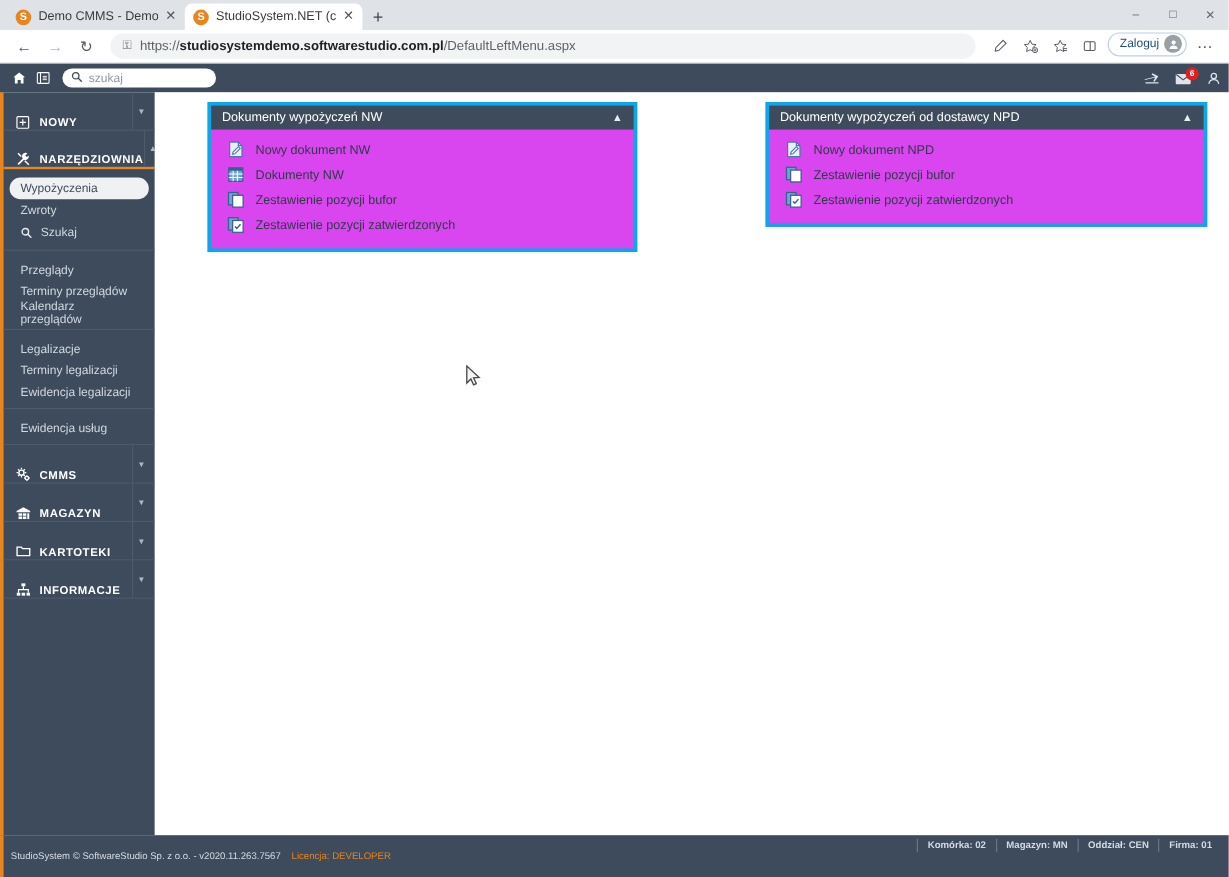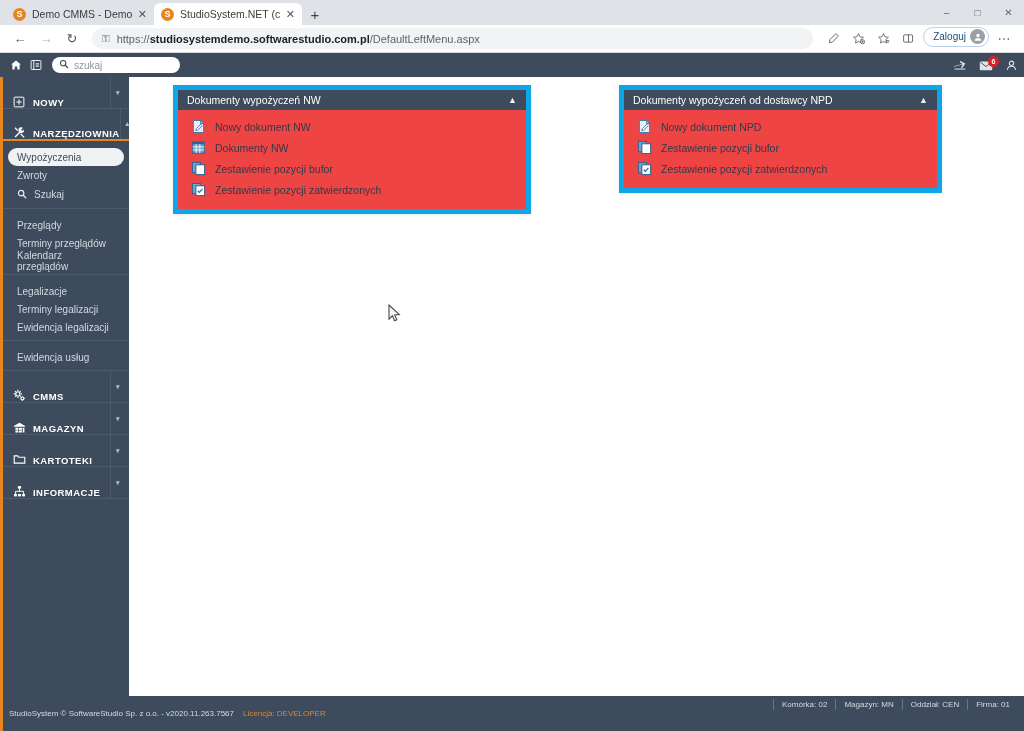--- a/index.html
+++ b/index.html
@@ -146,22 +146,22 @@
   }
   .sub-item.active {
     background: #f0f1f2; color: #3d4b5c; border-radius: 9px;
   }
   .sub-item .si { font-size: 10px; width: 11px; display: flex; }
 
   
   .content { flex: 1 1 auto; background: #ffffff; position: relative; }
 
   .panel {
-    position: absolute; background: #ef4444;
-    border: 5px solid #0ea5e9; box-shadow: 0 1px 3px rgba(0,0,0,.10);
+    position: absolute; background: #d946ef;
+    border: 3px solid #0ea5e9; box-shadow: 0 1px 3px rgba(0,0,0,.10);
   }
   .panel-head {
     height: 20px; background: #3d4b5c; color: #ffffff; font-size: 10.5px;
     display: flex; align-items: center; padding: 0 9px;
   }
   .panel-head .pt { flex: 1 1 auto; }
   .panel-head .pc { font-size: 9px; color: #e8edf2; }
   .panel-body { padding: 6px 0 9px 0; }
   .panel-item {
     height: 21px; display: flex; align-items: center; gap: 9px;
@@ -179,21 +179,21 @@
     border-left: 3px solid #e8851f; position: relative;
   }
   .foot-left { display: flex; align-items: center; gap: 9px; }
   .foot-lic { color: #e8851f; }
   .foot-lic b { color: #e8851f; font-weight: normal; }
   .foot-right {
     position: absolute; right: 6px; top: 0; height: 17px;
     display: flex; align-items: center;
   }
   .foot-right span {
-    padding: 0 8px; border-left: 1px solid #6a7686; line-height: 11px;
+    padding: 0 8px; border-left: 1px solid #6a7686; line-height: 11px; font-weight: bold;
   }
 
   .cursor-arrow { position: absolute; pointer-events: none; }
 </style>
 </head>
 <body>
 
 <div class="browser">
 
   <div class="titlebar">
@@ -480,21 +480,21 @@
                     <rect x="1.5" y="1.5" width="8.5" height="11" fill="#6fa3d2" stroke="#36628f" stroke-width="1.1"></rect>
                     <rect x="5.2" y="4" width="9.3" height="10.5" fill="#fff" stroke="#36628f" stroke-width="1.1"></rect>
                     <path d="M7.3 9.3l1.6 1.7 3.3-3.6" fill="none" stroke="#36628f" stroke-width="1.3"></path>
                   </svg>
               </span>
               <span>Zestawienie pozycji zatwierdzonych</span>
             </div>
           </div>
         </div>
 
-        <div class="panel" style="left:490px; top:8px; width:323px;">
+        <div class="panel" style="left:509px; top:8px; width:368px;">
           <div class="panel-head">
             <span class="pt">Dokumenty wypożyczeń od dostawcy NPD</span>
             <span class="pc">▲</span>
           </div>
           <div class="panel-body">
             <div class="panel-item">
               <span class="pi-icon">
                 <svg width="15" height="15" viewBox="0 0 16 16">
                     <path d="M2.5 1.5h7.8l3.2 3.2v9.8H2.5z" fill="#e8eff7" stroke="#4a79a8" stroke-width="1.1"></path>
                     <path d="M10.3 1.5v3.2h3.2" fill="none" stroke="#4a79a8" stroke-width="1.1"></path>

